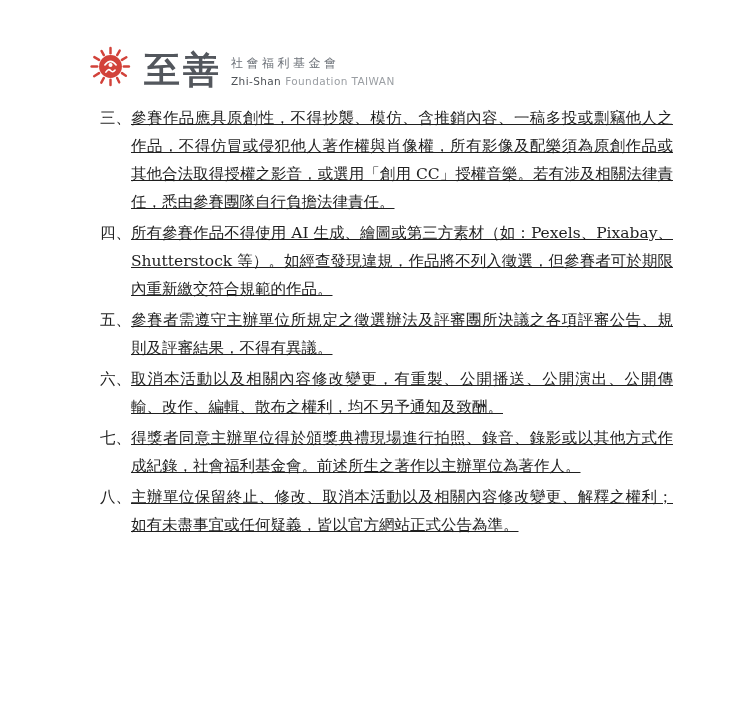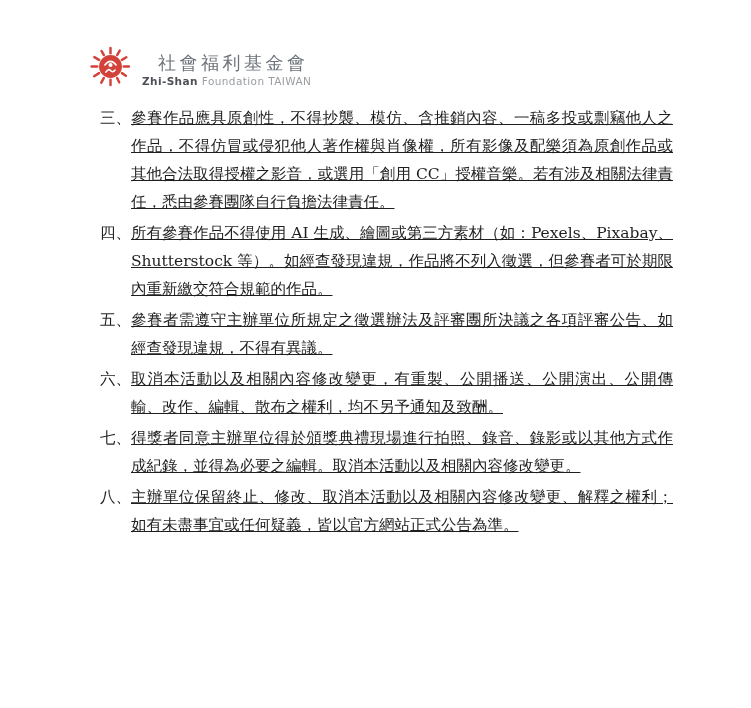--- a/index.html
+++ b/index.html
@@ -17,30 +17,29 @@
   
   .logo{position:absolute;left:88px;top:43px;display:flex;align-items:flex-end;height:46px;}
   .logo-icon{width:45px;height:45px;flex:none;}
   .brand-zh{
     font-size:36px;line-height:40px;color:var(--brand-gray-dark);
     font-weight:bold;letter-spacing:3px;margin-left:11px;
     font-family:"DejaVu Serif","Liberation Serif",serif;
   }
   .org-block{margin-left:9px;padding-bottom:1px;}
   .org-zh{
-    font-size:18px;line-height:20px;color:var(--brand-gray);
+    font-size:12px;line-height:20px;color:var(--brand-gray);
     letter-spacing:3.5px;white-space:nowrap;
     font-family:"DejaVu Sans","Liberation Sans",sans-serif;
-    margin-left:16px;
   }
   .org-en{
     font-size:10.5px;line-height:13px;margin-top:2px;letter-spacing:0.4px;white-space:nowrap;
     font-family:"DejaVu Sans","Liberation Sans",sans-serif;color:var(--brand-gray-light);
   }
-  .org-en .en-bold{color:#4d5156;font-weight:bold;margin-right:4px;}
+  .org-en .en-bold{color:#4d5156;font-weight:normal;margin-right:4px;}
   
   .terms{position:absolute;left:100px;top:104px;width:573px;}
   .term{
     display:flex;align-items:flex-start;
     font-size:15.5px;line-height:28px;color:var(--body-text);
     margin-bottom:3px;
   }
   .term-num{width:31px;flex:none;white-space:nowrap;}
   .term-text{flex:1;text-align:justify;text-decoration:underline;}
 </style>
@@ -65,51 +64,52 @@
         <line x1="10.8" y1="15.5" x2="6.2" y2="12.8"></line>
         <line x1="15.5" y1="10.8" x2="13.2" y2="6.8"></line>
       </g>
       <circle cx="22" cy="22" r="11.2" fill="var(--brand-red)"></circle>
       <g stroke="#ffffff" stroke-width="1.6" fill="none" stroke-linecap="round">
         <path d="M16.5 20.5 Q22 13.5 27.5 20.5"></path>
         <path d="M17.5 27.5 Q20 23.5 22 26 Q24 28.5 26.5 25.5"></path>
       </g>
       <circle cx="22" cy="20.5" r="2" fill="#ffffff"></circle>
     </svg>
+    <div class="brand-zh">至善</div>
     <div class="org-block">
       <div class="org-zh">社會福利基金會</div>
       <div class="org-en"><span class="en-bold">Zhi-Shan</span><span>Foundation TAIWAN</span></div>
     </div>
   </div>
 
   <div class="terms">
 
     <div class="term">
       <div class="term-num">三、</div>
       <div class="term-text">參賽作品應具原創性，不得抄襲、模仿、含推銷內容、一稿多投或剽竊他人之作品，不得仿冒或侵犯他人著作權與肖像權，所有影像及配樂須為原創作品或其他合法取得授權之影音，或選用「創用 CC」授權音樂。若有涉及相關法律責任，悉由參賽團隊自行負擔法律責任。</div>
     </div>
 
     <div class="term">
       <div class="term-num">四、</div>
       <div class="term-text">所有參賽作品不得使用 AI 生成、繪圖或第三方素材（如：Pexels、Pixabay、Shutterstock 等）。如經查發現違規，作品將不列入徵選，但參賽者可於期限內重新繳交符合規範的作品。</div>
     </div>
 
     <div class="term">
       <div class="term-num">五、</div>
-      <div class="term-text">參賽者需遵守主辦單位所規定之徵選辦法及評審團所決議之各項評審公告、如經查發現違規，不得有異議。</div>
+      <div class="term-text">參賽者需遵守主辦單位所規定之徵選辦法及評審團所決議之各項評審公告、規則及評審結果，不得有異議。</div>
     </div>
 
     <div class="term">
       <div class="term-num">六、</div>
       <div class="term-text">取消本活動以及相關內容修改變更，有重製、公開播送、公開演出、公開傳輸、改作、編輯、散布之權利，均不另予通知及致酬。</div>
     </div>
 
     <div class="term">
       <div class="term-num">七、</div>
-      <div class="term-text">得獎者同意主辦單位得於頒獎典禮現場進行拍照、錄音、錄影或以其他方式作成紀錄，並得為必要之編輯。取消本活動以及相關內容修改變更。</div>
+      <div class="term-text">得獎者同意主辦單位得於頒獎典禮現場進行拍照、錄音、錄影或以其他方式作成紀錄，社會福利基金會。前述所生之著作以主辦單位為著作人。</div>
     </div>
 
     <div class="term">
       <div class="term-num">八、</div>
       <div class="term-text">主辦單位保留終止、修改、取消本活動以及相關內容修改變更、解釋之權利；如有未盡事宜或任何疑義，皆以官方網站正式公告為準。</div>
     </div>
 
   </div>
 </div>
 

